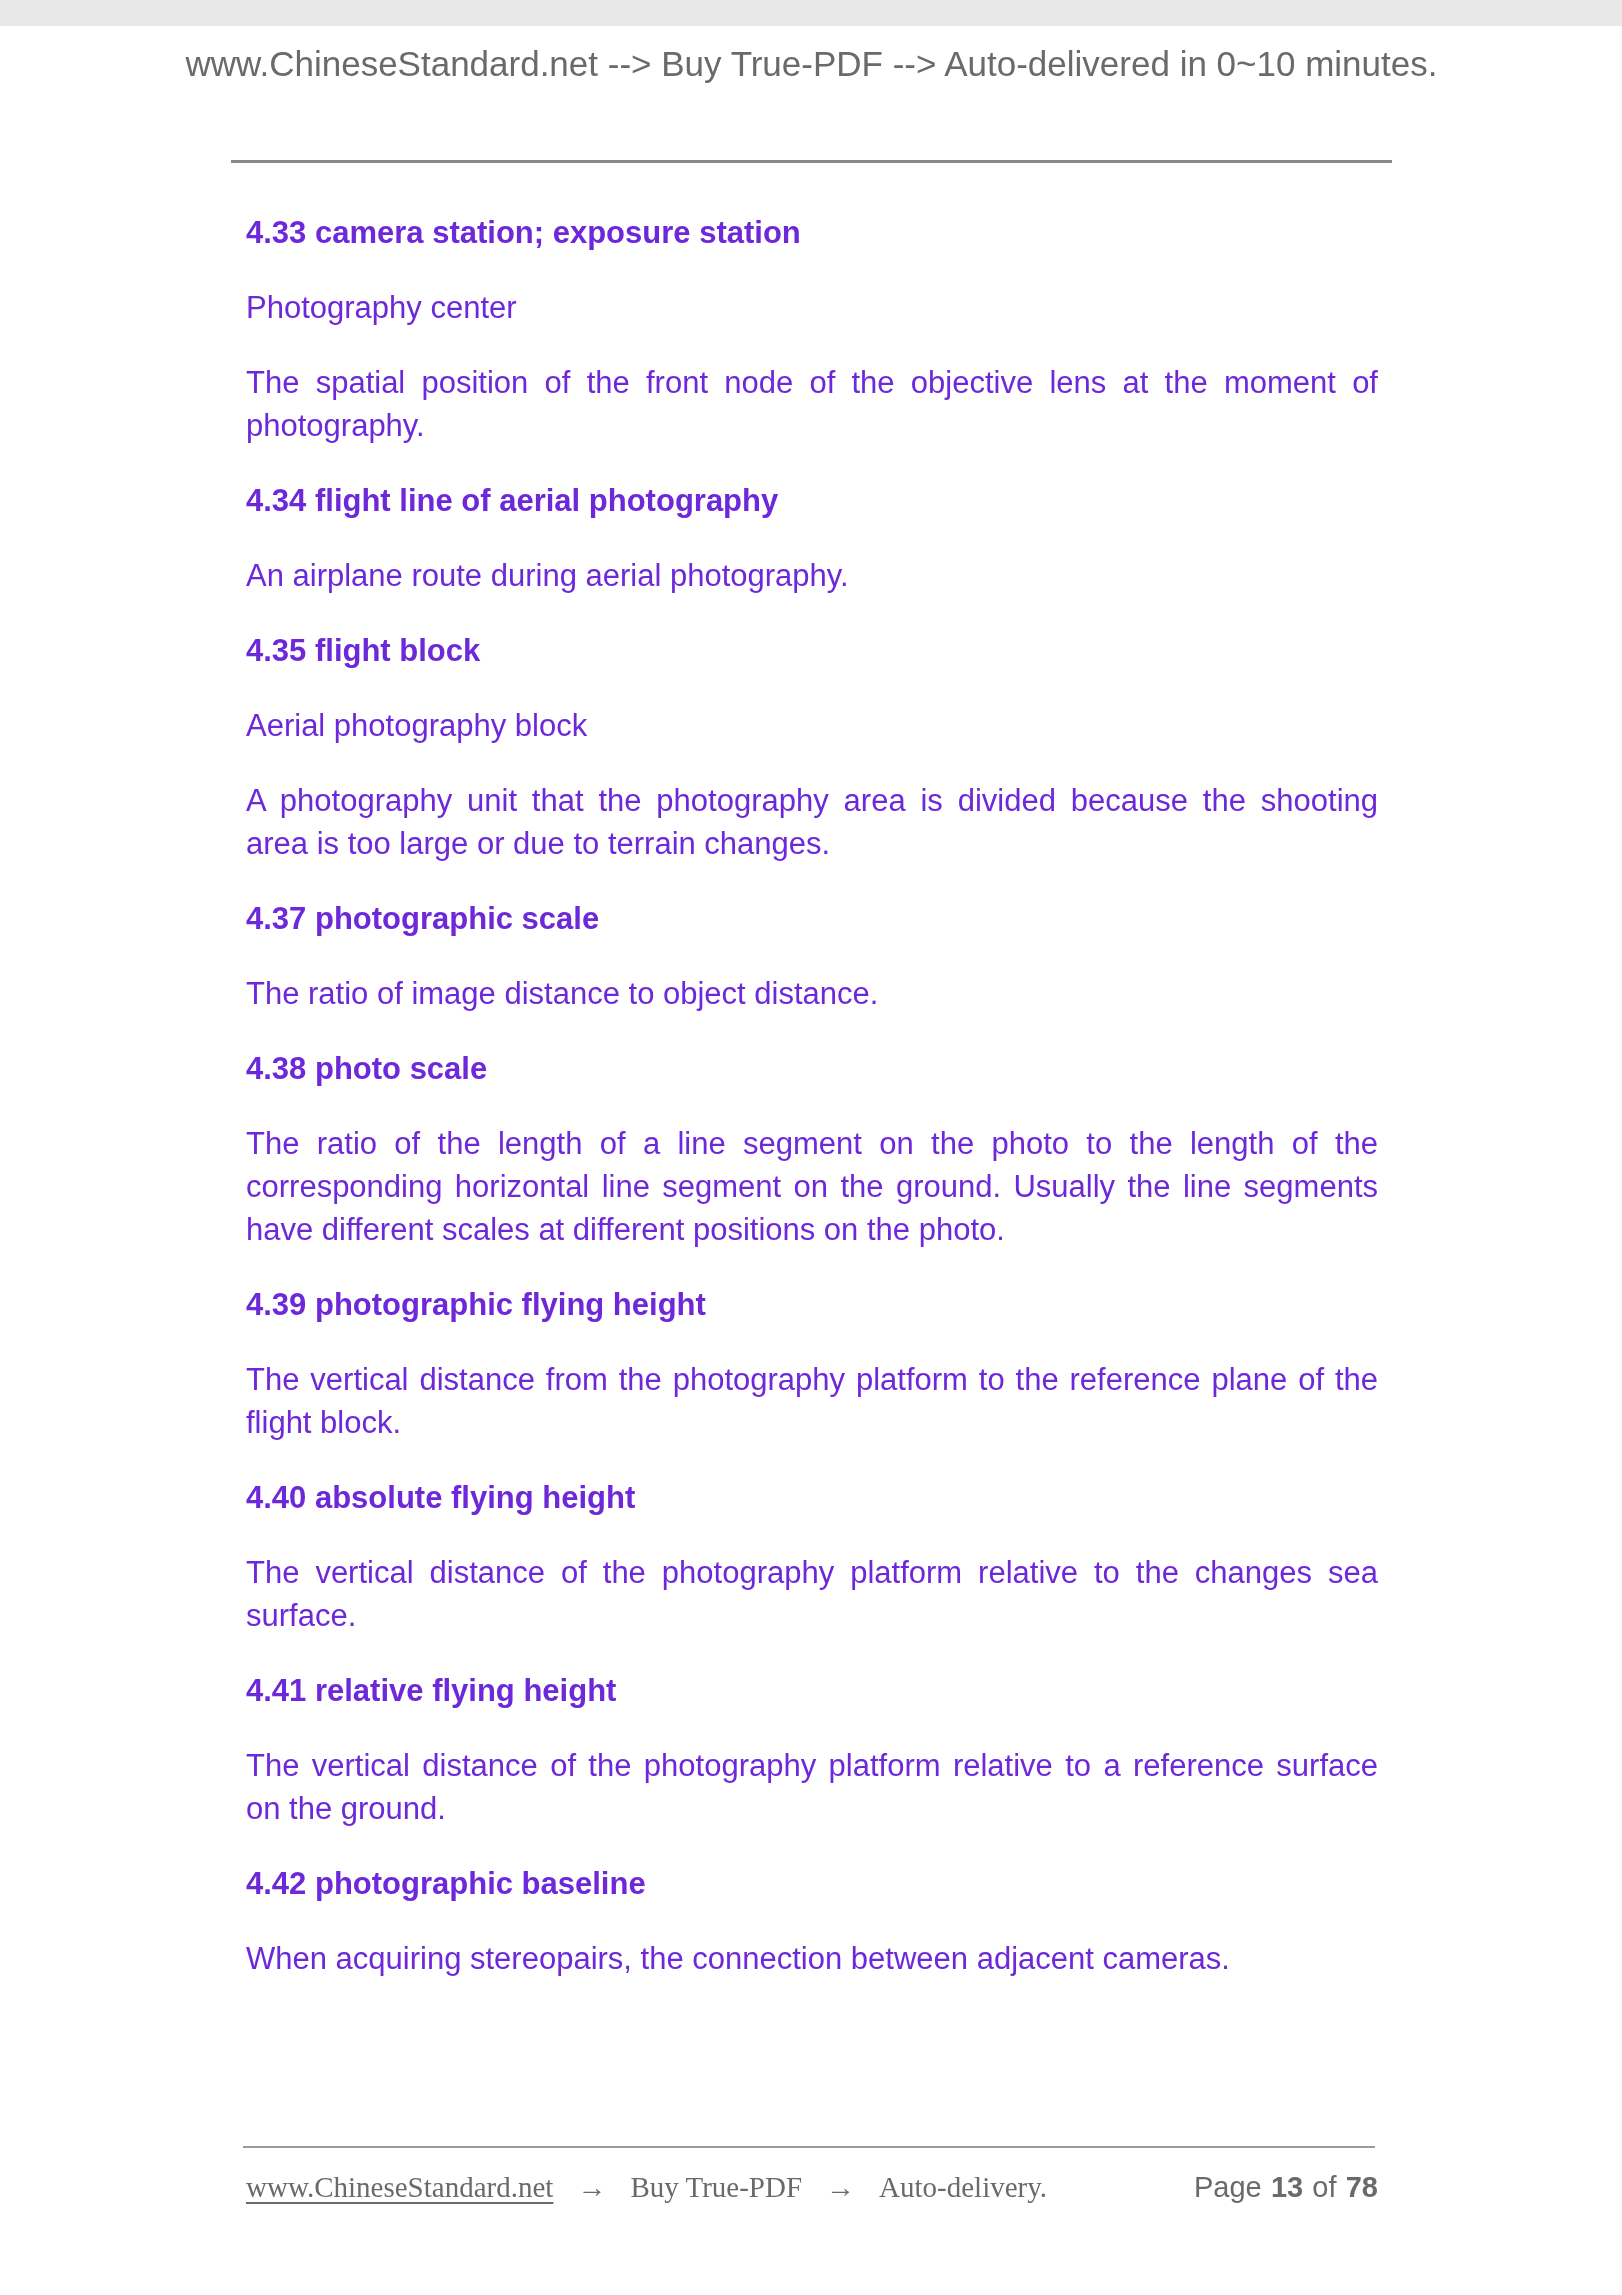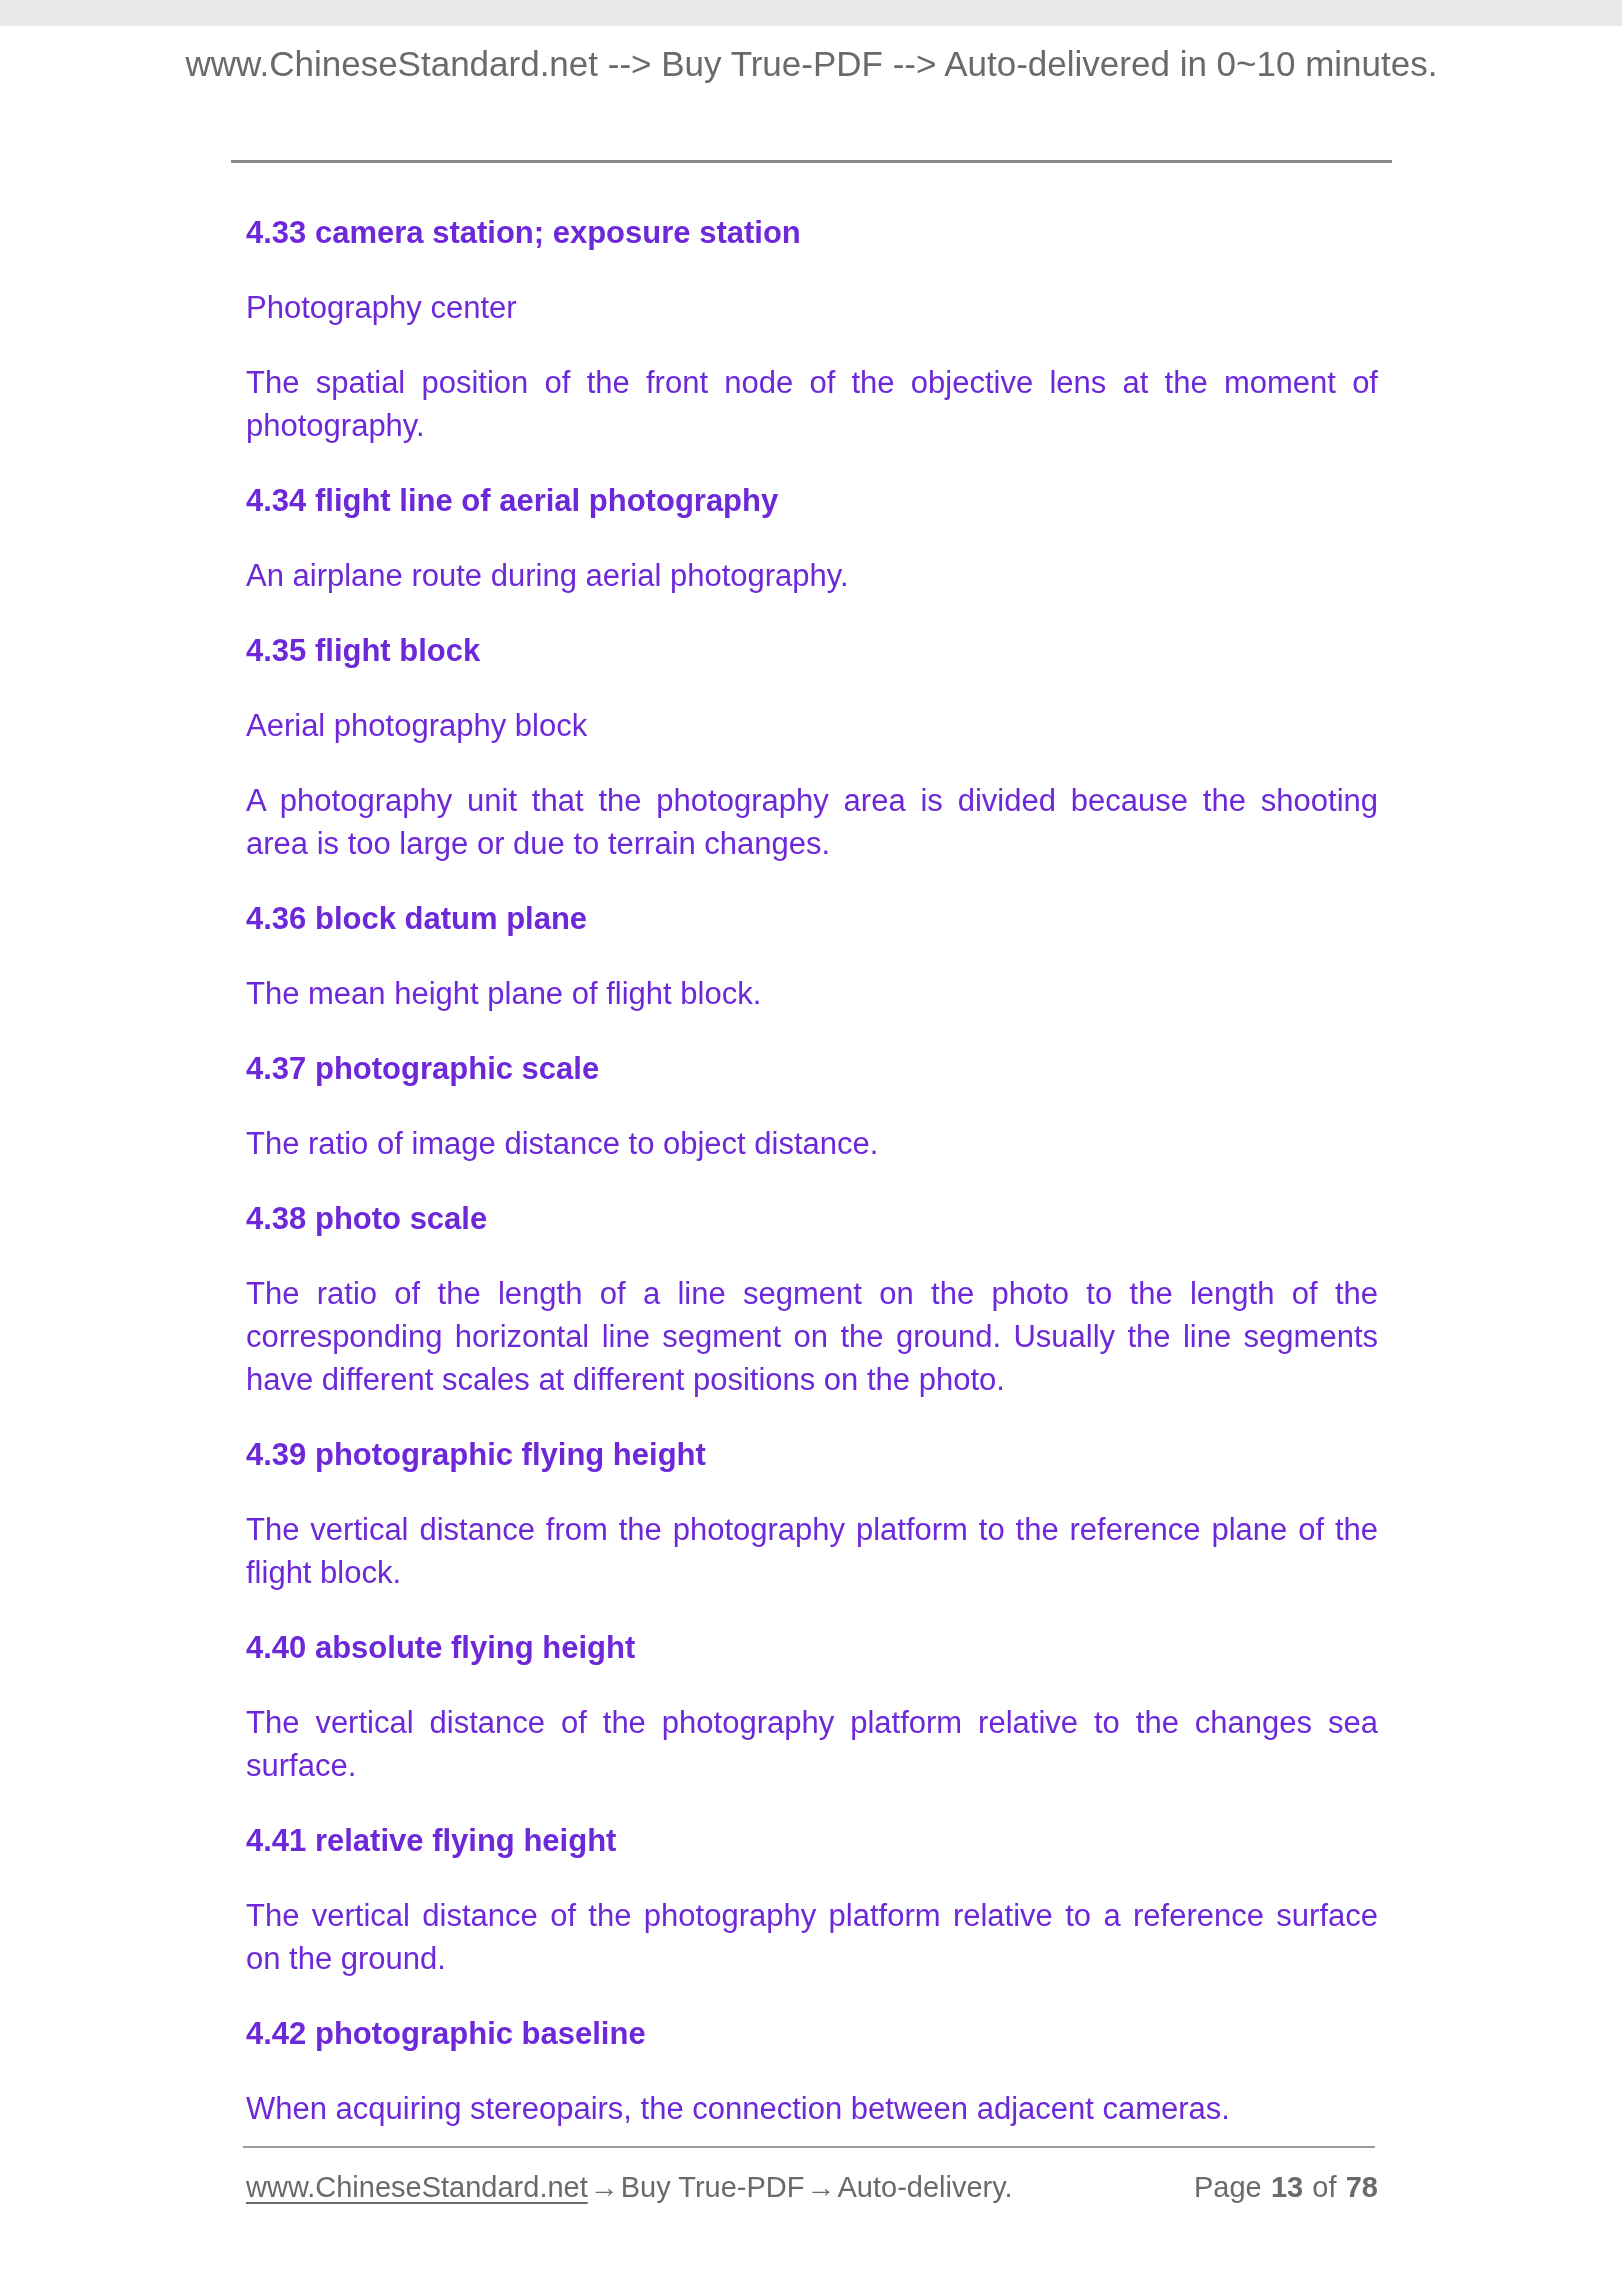--- a/index.html
+++ b/index.html
@@ -61,21 +61,21 @@
     position: absolute;
     left: 246px; top: 2143px; width: 1132px;
     display: flex;
     justify-content: space-between;
     align-items: baseline;
     font-size: 29px;
     line-height: 37px;
     color: #6a6a6a;
     white-space: nowrap;
   }
-  .footer-left { display: flex; gap: 2px; align-items: flex-end; }
+  .footer-left { display: flex; gap: 24px; align-items: flex-end; font-family: Liberation Serif, serif; }
   .footer-right { display: flex; gap: 9.2px; align-items: baseline; text-align: center; }
   .site-link {
     color: #6a6a6a;
     text-decoration: underline;
     text-underline-offset: 5px;
     cursor: pointer;
   }
   .bold-num { font-weight: bold; }
 </style>
 </head>
@@ -98,24 +98,20 @@
       <div class="term-heading">4.34 flight line of aerial photography</div>
       <div class="term-def">An airplane route during aerial photography.</div>
     </div>
 
     <div>
       <div class="term-heading">4.35 flight block</div>
       <div class="term-def">Aerial photography block</div>
       <div class="term-def">A photography unit that the photography area is divided because the shooting area is too large or due to terrain changes.</div>
     </div>
 
-    <div>
-      <div class="term-heading">4.36 block datum plane</div>
-      <div class="term-def">The mean height plane of flight block.</div>
-    </div>
 
     <div>
       <div class="term-heading">4.37 photographic scale</div>
       <div class="term-def">The ratio of image distance to object distance.</div>
     </div>
 
     <div>
       <div class="term-heading">4.38 photo scale</div>
       <div class="term-def">The ratio of the length of a line segment on the photo to the length of the corresponding horizontal line segment on the ground. Usually the line segments have different scales at different positions on the photo.</div>
     </div>

